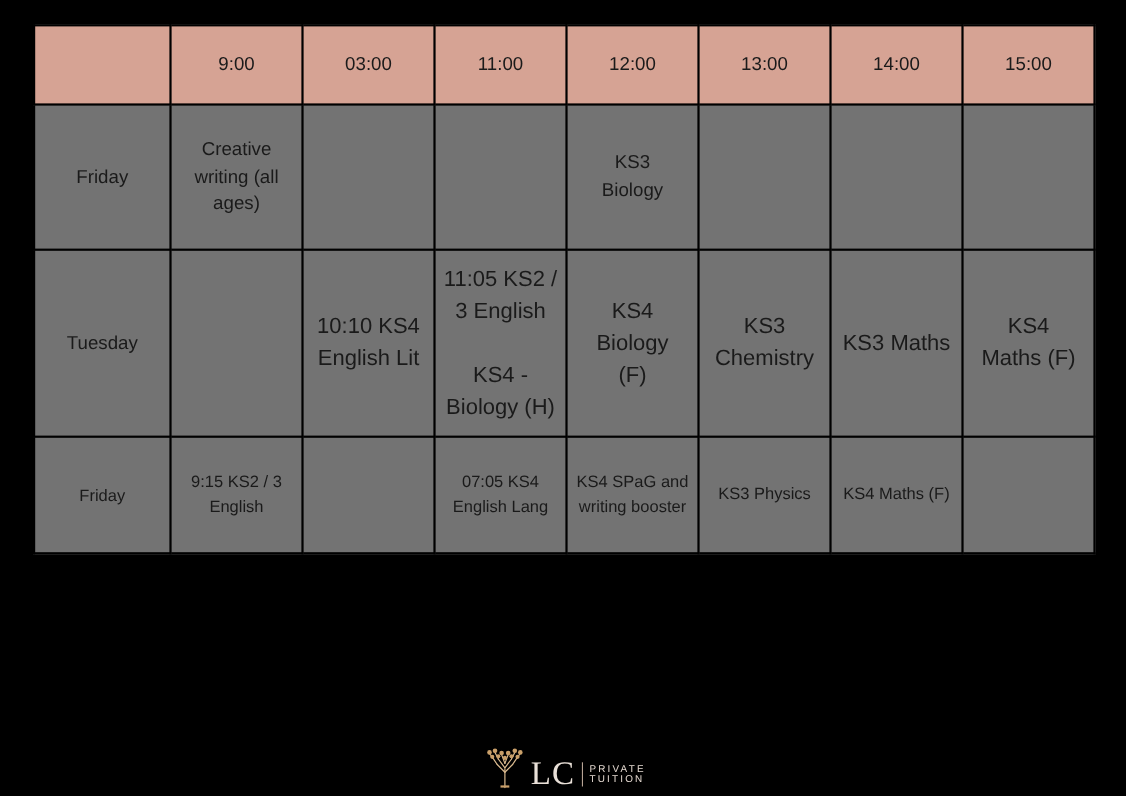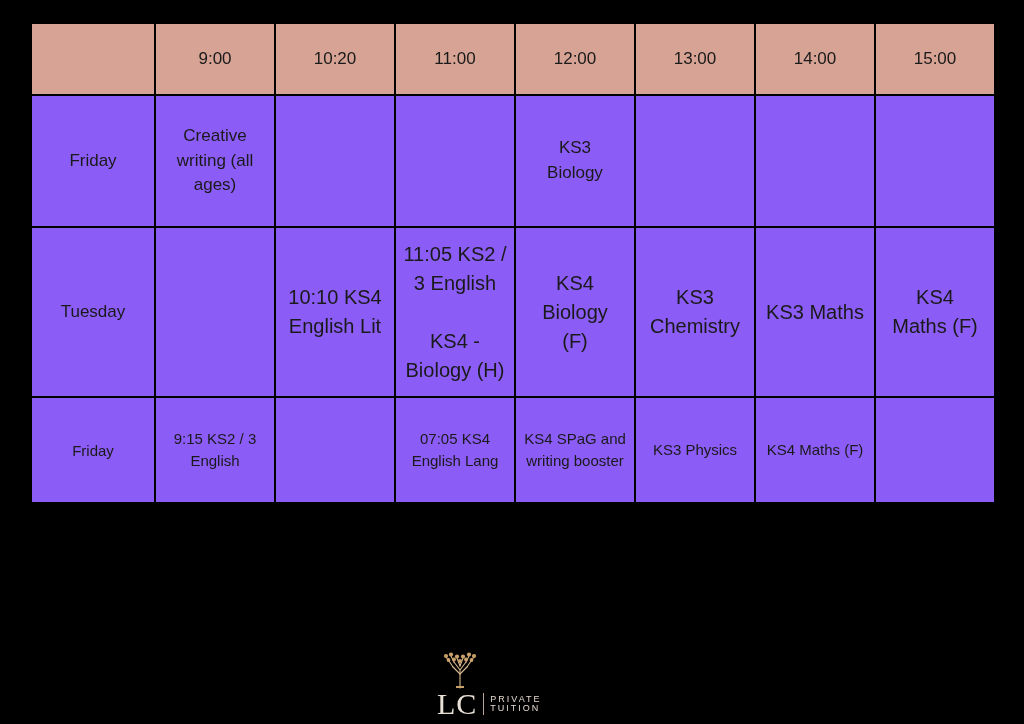--- a/index.html
+++ b/index.html
@@ -22,21 +22,21 @@
   .timetable-wrap {
     position: absolute;
     left: 30px;
     top: 22px;
     width: 964px;
   }
   table.timetable {
     border-collapse: collapse;
     table-layout: fixed;
     width: 964px;
-    background: #8b5cf6;
+    background: #737373;
   }
   table.timetable td, table.timetable th {
     border: 2px solid #000000;
     text-align: center;
     vertical-align: middle;
     color: #1a1a1a;
     padding: 4px 6px;
     font-weight: normal;
   }
   
@@ -86,22 +86,22 @@
     height: 74px;
     display: flex;
     align-items: flex-end;
     justify-content: center;
   }
   .logo-inner {
     position: relative;
     width: 150px;
     height: 72px;
     display: flex;
-    flex-direction: column;
-    align-items: flex-start;
+    flex-direction: row;
+    align-items: flex-end;
     justify-content: flex-end;
   }
   .tree {
     width: 46px;
     height: 40px;
     position: relative;
     margin-bottom: 1px;
   }
   .tree svg { display: block; }
   .wordmark {
@@ -149,21 +149,21 @@
           <col class="c-slot">
           <col class="c-slot">
         <col class="c-slot">
           <col class="c-slot">
           <col class="c-slot">
       </colgroup>
       <thead>
         <tr>
           <th class="corner"></th>
           <th>9:00</th>
-          <th>10:20</th>
+          <th>03:00</th>
           <th>11:00</th>
           <th>12:00</th>
           <th>13:00</th>
           <th>14:00</th>
           <th>15:00</th>
         </tr>
       </thead>
       <tbody>
         <tr class="r-mon">
           <td class="day-label">Friday</td>

